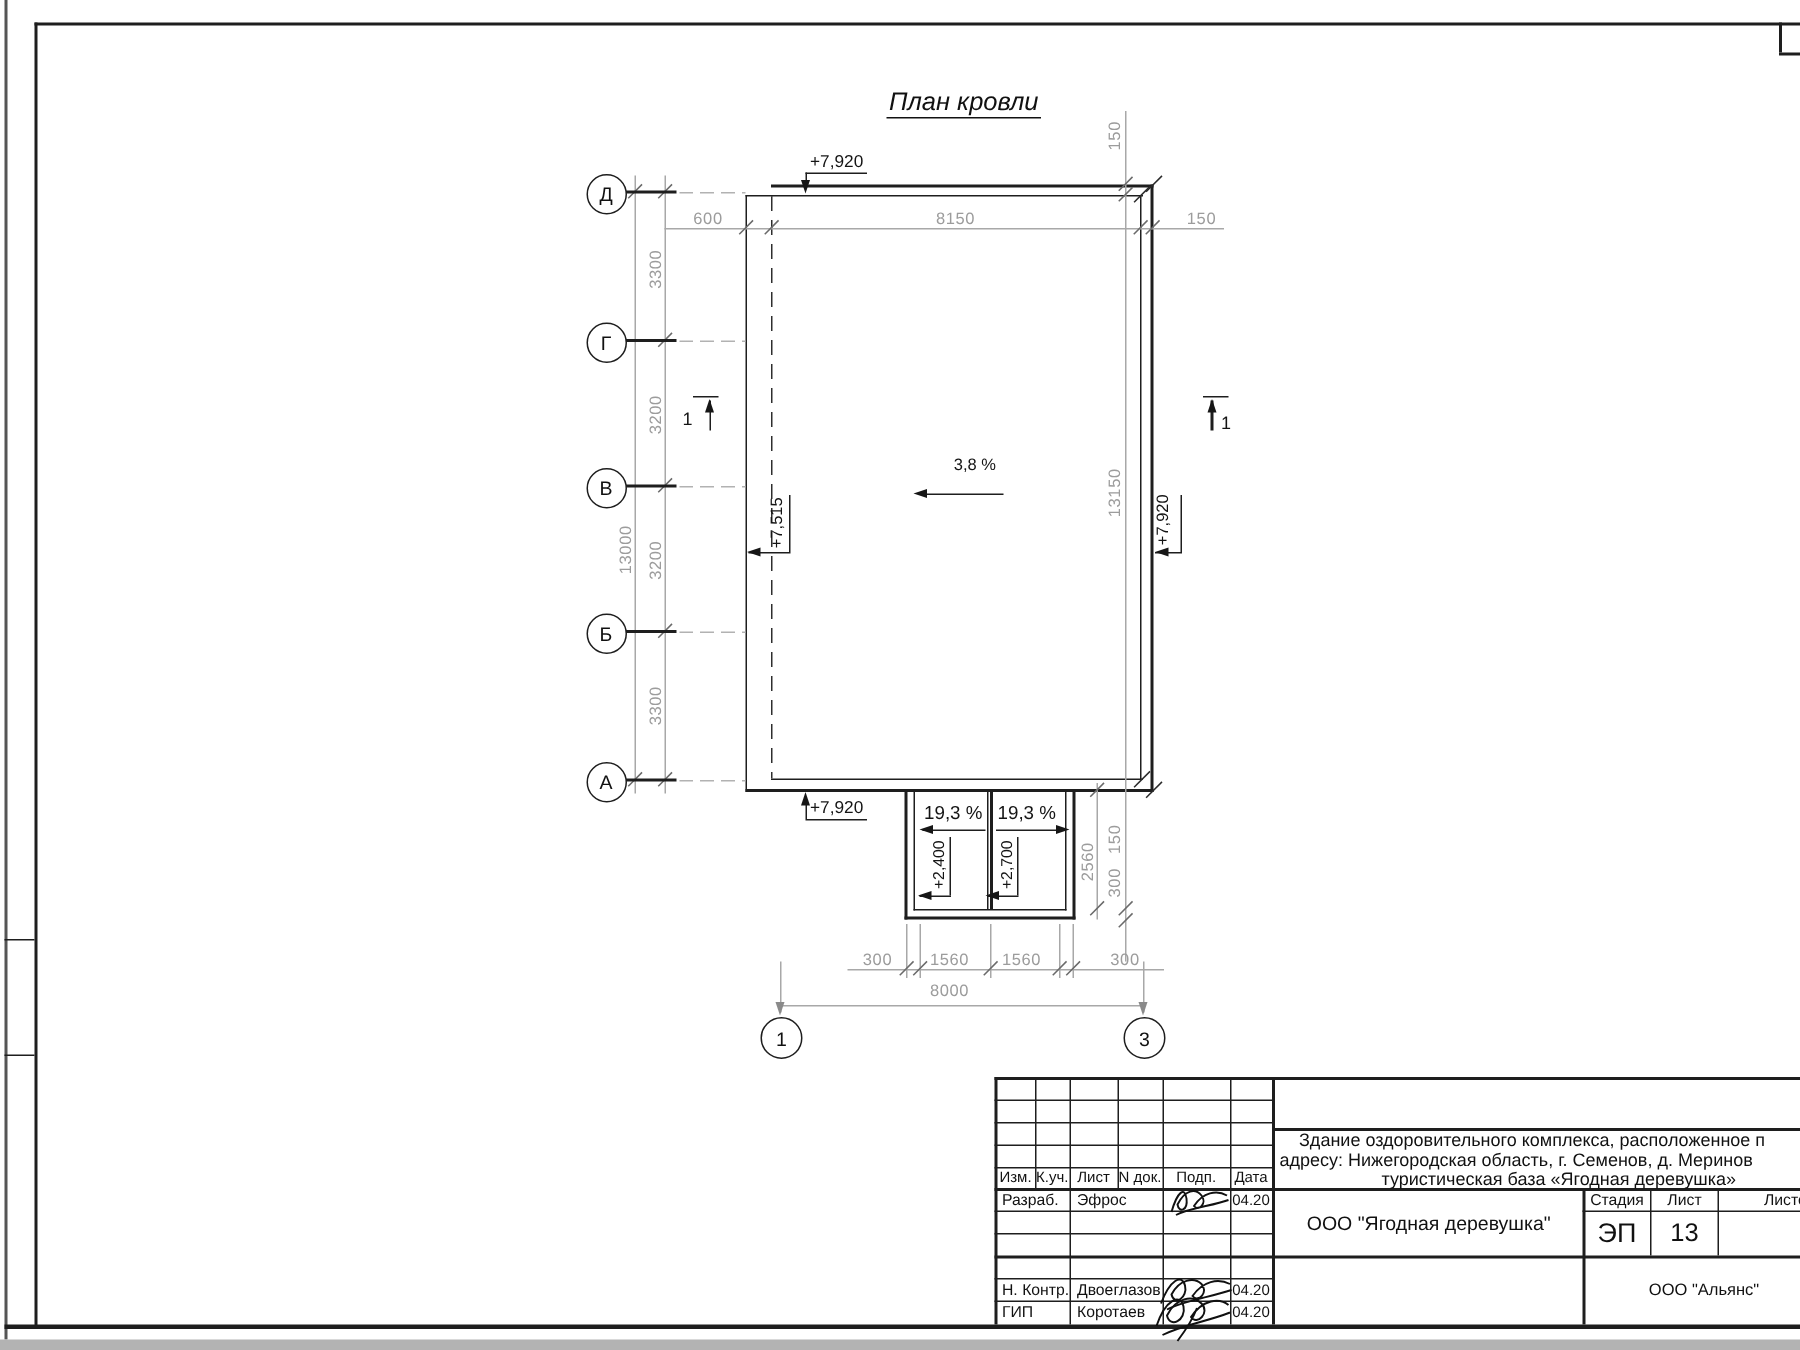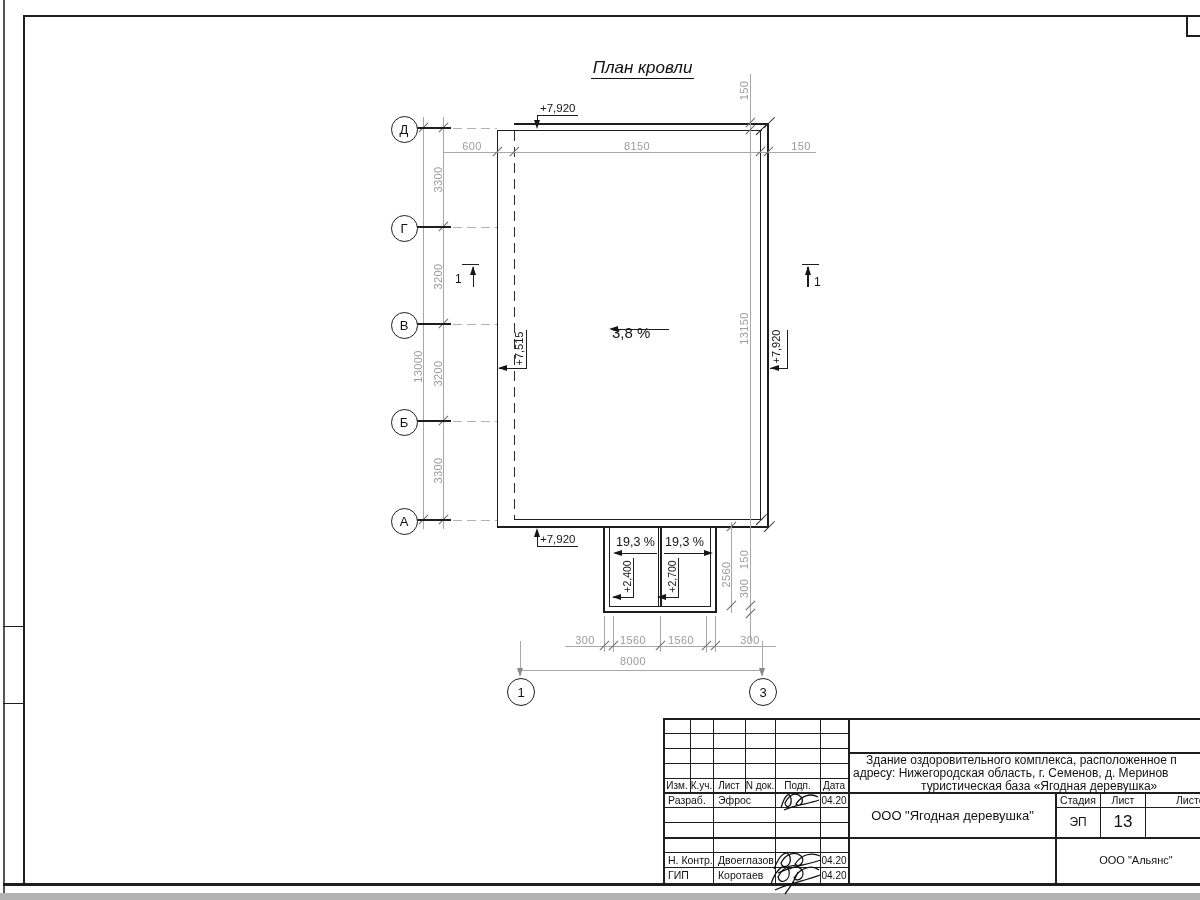--- a/index.html
+++ b/index.html
@@ -165,21 +165,21 @@
 
   <div class="ln" style="left:462px;top:263.6px;width:17px;height:1.5px;"></div>
   <div class="ln" style="left:472.8px;top:267px;width:1.5px;height:20px;"></div>
   <div class="tri-u" style="left:470px;top:265.8px;"></div>
   <div class="blab" style="left:455px;top:272px;font-size:12px;">1</div>
   <div class="ln" style="left:802px;top:263.6px;width:17px;height:1.5px;"></div>
   <div class="ln" style="left:807.3px;top:267px;width:1.5px;height:20px;"></div>
   <div class="tri-u" style="left:804.5px;top:265.8px;"></div>
   <div class="blab" style="left:814px;top:275px;font-size:12px;">1</div>
 
-  <div class="blab" style="left:612px;top:304px;width:52px;text-align:left;font-size:15px;margin-top:20px;">3,8 %</div>
+  <div class="blab" style="left:612px;top:304px;width:52px;text-align:right;font-size:11px;">3,8 %</div>
   <div class="ln" style="left:612px;top:328.6px;width:57px;height:1.2px;"></div>
   <div class="tri-l" style="left:609px;top:325.7px;"></div>
 
   <div class="blab" style="left:612px;top:535px;width:47px;text-align:center;font-size:12.5px;">19,3 %</div>
   <div class="ln" style="left:615px;top:552.6px;width:42px;height:1.2px;"></div>
   <div class="tri-l" style="left:612.5px;top:549.7px;"></div>
   <div class="blab" style="left:661px;top:535px;width:47px;text-align:center;font-size:12.5px;">19,3 %</div>
   <div class="ln" style="left:664px;top:552.6px;width:42px;height:1.2px;"></div>
   <div class="tri-r" style="left:703.5px;top:549.7px;"></div>
 
@@ -257,21 +257,21 @@
   <div class="cell" style="left:820px;top:853px;width:28px;height:14px;font-size:10px;">04.20</div>
   <div class="cell cl" style="left:664px;top:868px;width:49px;height:14px;font-size:10.5px;">ГИП</div>
   <div class="cell cl" style="left:714px;top:868px;width:61px;height:14px;font-size:10.5px;">Коротаев</div>
   <div class="cell" style="left:820px;top:868px;width:28px;height:14px;font-size:10px;">04.20</div>
 
   <div class="cell" style="left:850px;top:793px;width:205px;height:44px;font-size:13px;">ООО "Ягодная деревушка"</div>
 
   <div class="cell" style="left:1056px;top:793px;width:44px;height:13px;font-size:10.5px;">Стадия</div>
   <div class="cell" style="left:1101px;top:793px;width:44px;height:13px;font-size:10.5px;">Лист</div>
   <div class="cell" style="left:1146px;top:793px;width:94px;height:13px;font-size:10.5px;">Листов</div>
-  <div class="cell" style="left:1056px;top:808px;width:44px;height:28px;font-size:12px;text-align:right;">ЭП</div>
+  <div class="cell" style="left:1056px;top:808px;width:44px;height:28px;font-size:18px;text-align:right;">ЭП</div>
   <div class="cell" style="left:1101px;top:808px;width:44px;height:28px;font-size:17px;">13</div>
   <div class="cell" style="left:1056px;top:838px;width:160px;height:44px;font-size:11px;">ООО "Альянс"</div>
 
   <svg class="sig" style="left:778px;top:788px;" width="44" height="26" viewBox="0 0 44 26">
     <path d="M3,20 C7,6 12,3 13,11 C14,19 8,21 7,15 C12,5 19,4 23,9 C27,14 21,20 18,16 C24,7 33,5 40,9 M6,22 C16,17 30,16 41,12" fill="none" stroke="#111" stroke-width="1.3"></path>
   </svg>
   <svg class="sig" style="left:770px;top:845px;" width="54" height="34" viewBox="0 0 54 34">
     <path d="M4,24 C10,8 18,4 20,12 C22,20 13,26 11,18 C16,8 26,6 31,11 C36,16 29,24 25,19 C32,9 42,7 50,11 M8,28 C20,22 36,20 51,15" fill="none" stroke="#111" stroke-width="1.3"></path>
   </svg>
   <svg class="sig" style="left:765px;top:856px;" width="58" height="42" viewBox="0 0 58 42">

